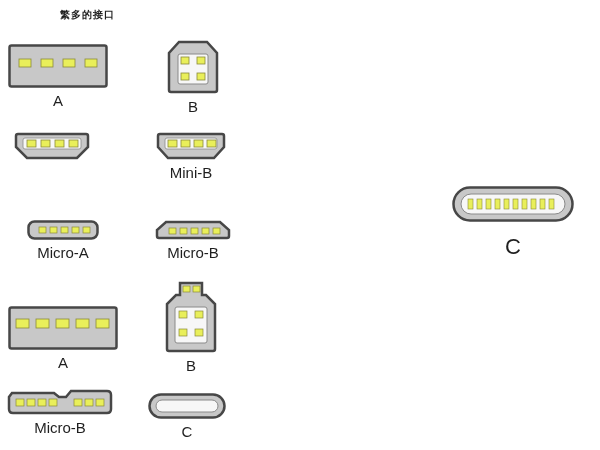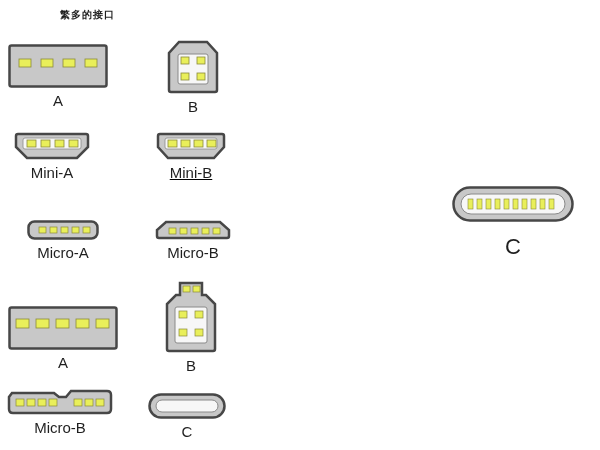--- a/index.html
+++ b/index.html
@@ -66,24 +66,23 @@
 
   <div class="connector" style="left:14px;top:132px;width:76px;">
     <svg width="76" height="28" viewBox="0 0 76 28">
       <path d="M4 2 H72 Q74 2 74 4 V15 L63 26 H13 L2 15 V4 Q2 2 4 2 Z" fill="#c8c8c8" stroke="#474747" stroke-width="2.5"></path>
       <rect x="9" y="6" width="58" height="11" rx="2" fill="#f7f7f7" stroke="#8a8a8a" stroke-width="0.8"></rect>
       <rect x="13" y="8" width="9" height="7" fill="#e9ef5a" stroke="#8a8a3a" stroke-width="0.8"></rect>
       <rect x="27" y="8" width="9" height="7" fill="#e9ef5a" stroke="#8a8a3a" stroke-width="0.8"></rect>
       <rect x="41" y="8" width="9" height="7" fill="#e9ef5a" stroke="#8a8a3a" stroke-width="0.8"></rect>
       <rect x="55" y="8" width="9" height="7" fill="#e9ef5a" stroke="#8a8a3a" stroke-width="0.8"></rect>
     </svg>
-    <div class="clabel">Mini-A</div>
   </div>
 
-  <div class="connector" style="left:156px;top:132px;width:70px;text-decoration:underline;">
+  <div class="connector" style="left:156px;top:132px;width:70px;">
     <svg width="70" height="28" viewBox="0 0 70 28">
       <path d="M4 2 H66 Q68 2 68 4 V15 L58 26 H12 L2 15 V4 Q2 2 4 2 Z" fill="#c8c8c8" stroke="#474747" stroke-width="2.5"></path>
       <rect x="9" y="6" width="52" height="11" rx="2" fill="#f7f7f7" stroke="#8a8a8a" stroke-width="0.8"></rect>
       <rect x="12" y="8" width="9" height="7" fill="#e9ef5a" stroke="#8a8a3a" stroke-width="0.8"></rect>
       <rect x="25" y="8" width="9" height="7" fill="#e9ef5a" stroke="#8a8a3a" stroke-width="0.8"></rect>
       <rect x="38" y="8" width="9" height="7" fill="#e9ef5a" stroke="#8a8a3a" stroke-width="0.8"></rect>
       <rect x="51" y="8" width="9" height="7" fill="#e9ef5a" stroke="#8a8a3a" stroke-width="0.8"></rect>
     </svg>
     <div class="clabel">Mini-B</div>
   </div>

